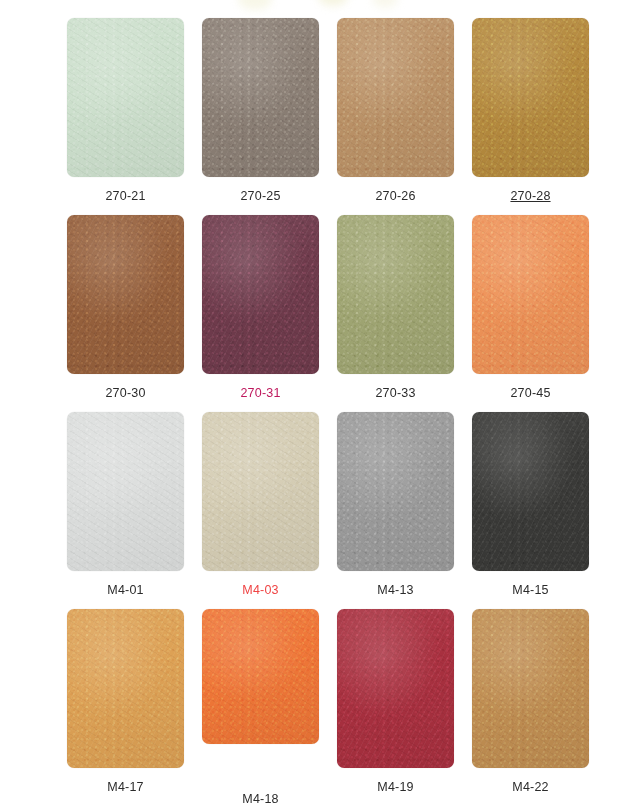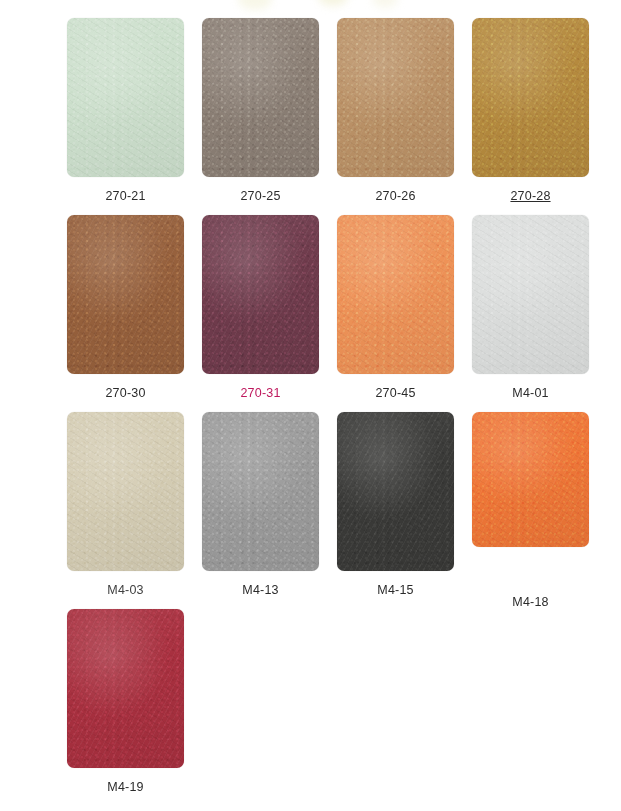--- a/index.html
+++ b/index.html
@@ -159,20 +159,28 @@
     </div>
     <div class="swatch-cell">
       <div class="swatch-tile" style="background: rgb(111, 59, 76);">
         <div class="grain2"></div>
         <div class="grain"></div>
         <div class="sheen"></div>
       </div>
       <div class="swatch-label" style="color: #be185d;">270-31</div>
     </div>
     <div class="swatch-cell">
+      <div class="swatch-tile" style="background: rgb(160, 166, 115);">
+        <div class="grain2"></div>
+        <div class="grain"></div>
+        <div class="sheen"></div>
+      </div>
+      <div class="swatch-label" style="color: rgb(43, 43, 43);">270-33</div>
+    </div>
+    <div class="swatch-cell">
       <div class="swatch-tile" style="background: rgb(238, 146, 87);">
         <div class="grain2"></div>
         <div class="grain"></div>
         <div class="sheen"></div>
       </div>
       <div class="swatch-label" style="color: rgb(43, 43, 43);">270-45</div>
     </div>
     <div class="swatch-cell">
       <div class="swatch-tile" style="background: rgb(220, 222, 221);">
         <div class="grain2"></div>
@@ -180,47 +188,63 @@
         <div class="sheen"></div>
       </div>
       <div class="swatch-label" style="color: rgb(43, 43, 43);">M4-01</div>
     </div>
     <div class="swatch-cell">
       <div class="swatch-tile" style="background: rgb(213, 205, 180);">
         <div class="grain2"></div>
         <div class="grain"></div>
         <div class="sheen"></div>
       </div>
-      <div class="swatch-label" style="color: #404040;">M4-03</div>
+      <div class="swatch-label" style="color: #ef4444;">M4-03</div>
     </div>
     <div class="swatch-cell">
       <div class="swatch-tile" style="background: rgb(155, 155, 155);">
         <div class="grain2"></div>
         <div class="grain"></div>
         <div class="sheen"></div>
       </div>
       <div class="swatch-label" style="color: rgb(43, 43, 43);">M4-13</div>
     </div>
     <div class="swatch-cell">
       <div class="swatch-tile" style="background: rgb(58, 58, 56);">
         <div class="grain2"></div>
         <div class="grain"></div>
         <div class="sheen"></div>
       </div>
       <div class="swatch-label" style="color: rgb(43, 43, 43);">M4-15</div>
     </div>
     <div class="swatch-cell">
+      <div class="swatch-tile" style="background: rgb(221, 161, 85);">
+        <div class="grain2"></div>
+        <div class="grain"></div>
+        <div class="sheen"></div>
+      </div>
+      <div class="swatch-label" style="color: rgb(43, 43, 43);">M4-17</div>
+    </div>
+    <div class="swatch-cell">
       <div class="swatch-tile" style="background: rgb(239, 118, 55);">
         <div class="grain2"></div>
         <div class="grain"></div>
         <div class="sheen"></div>
       </div>
       <div class="swatch-label" style="color: rgb(43, 43, 43); margin-top: 48px;">M4-18</div>
     </div>
     <div class="swatch-cell">
       <div class="swatch-tile" style="background: rgb(168, 48, 63);">
         <div class="grain2"></div>
         <div class="grain"></div>
         <div class="sheen"></div>
       </div>
       <div class="swatch-label" style="color: rgb(43, 43, 43);">M4-19</div>
     </div>
+    <div class="swatch-cell">
+      <div class="swatch-tile" style="background: rgb(192, 142, 82);">
+        <div class="grain2"></div>
+        <div class="grain"></div>
+        <div class="sheen"></div>
+      </div>
+      <div class="swatch-label" style="color: rgb(43, 43, 43);">M4-22</div>
+    </div>
   </div>
 
 </body></html>

